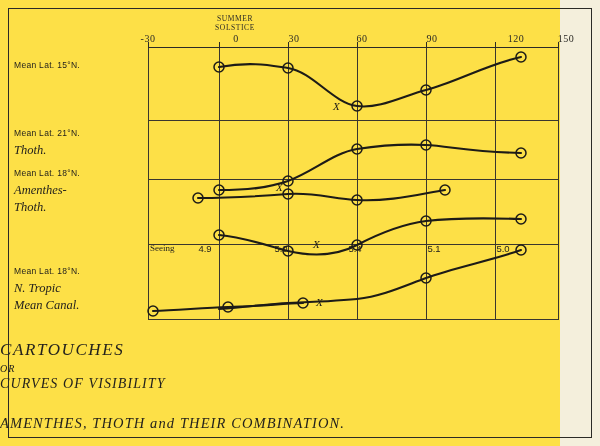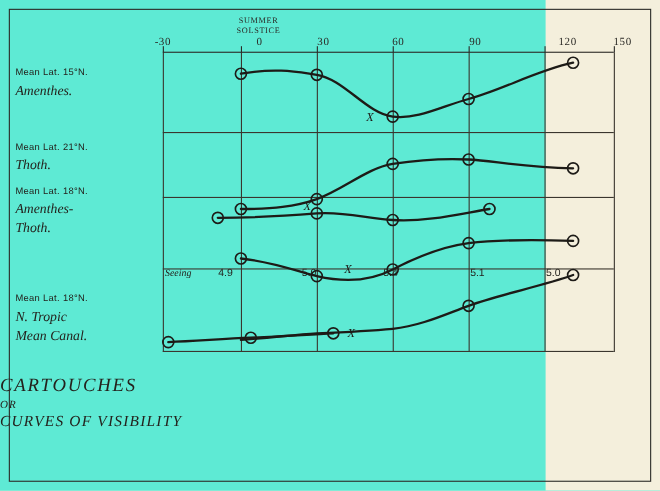--- a/index.html
+++ b/index.html
@@ -8,23 +8,23 @@
   }
   body {
     width: 600px;
     height: 446px;
     background: #f4efdc;
     font-family: "Liberation Serif", serif;
     overflow: hidden;
   }
   #page {
     position: relative;
-    width: 496px;
+    width: 560px;
     height: 446px;
-    background: #5eead4;
+    background: #fde047;
   }
   .frame {
     position: absolute;
     left: 8px;
     top: 8px;
     width: 584px;
     height: 430px;
     border: 1.5px solid #2b2a26;
     box-sizing: border-box;
   }
@@ -123,21 +123,20 @@
     left: 148px;
     top: 243px;
     width: 410px;
     height: 14px;
   }
   .seeing-label {
     position: absolute;
     left: 2px;
     top: 0;
     font-size: 9px;
-    font-style: italic;
     font-family: "Liberation Serif", serif;
     color: #24221d;
   }
   .seeing-val {
     position: absolute;
     top: 0;
     font-size: 9.5px;
     font-family: "Liberation Sans", sans-serif;
     color: #24221d;
     transform: translateX(-50%);
@@ -206,21 +205,20 @@
   <div class="tick-mark" style="left:148px;"></div>
   <div class="tick-mark" style="left:219px;"></div>
   <div class="tick-mark" style="left:288px;"></div>
   <div class="tick-mark" style="left:357px;"></div>
   <div class="tick-mark" style="left:426px;"></div>
   <div class="tick-mark" style="left:495px;"></div>
   <div class="tick-mark" style="left:558px;"></div>
 
   <div class="row-label" style="top:60px;">
     <div class="lat">Mean Lat. 15°N.</div>
-    <div class="nm">Amenthes.</div>
   </div>
 
   <div class="row-label" style="top:128px;">
     <div class="lat">Mean Lat. 21°N.</div>
     <div class="nm">Thoth.</div>
   </div>
 
   <div class="row-label" style="top:168px;">
     <div class="lat">Mean Lat. 18°N.</div>
     <div class="nm">Amenthes-</div>
@@ -310,14 +308,15 @@
         <text x="128" y="143" font-size="11" fill="#1d1b17" stroke="none" font-style="italic">X</text>
         <text x="165" y="200" font-size="11" fill="#1d1b17" stroke="none" font-style="italic">X</text>
         <text x="168" y="258" font-size="11" fill="#1d1b17" stroke="none" font-style="italic">X</text>
       </g>
     </svg>
   </div>
 
   <div class="caption cap1">CARTOUCHES</div>
   <div class="caption cap2">OR</div>
   <div class="caption cap3">CURVES OF VISIBILITY</div>
+  <div class="caption cap5">AMENTHES, THOTH  and  THEIR COMBINATION.</div>
 
 </div>
 
 </body></html>

